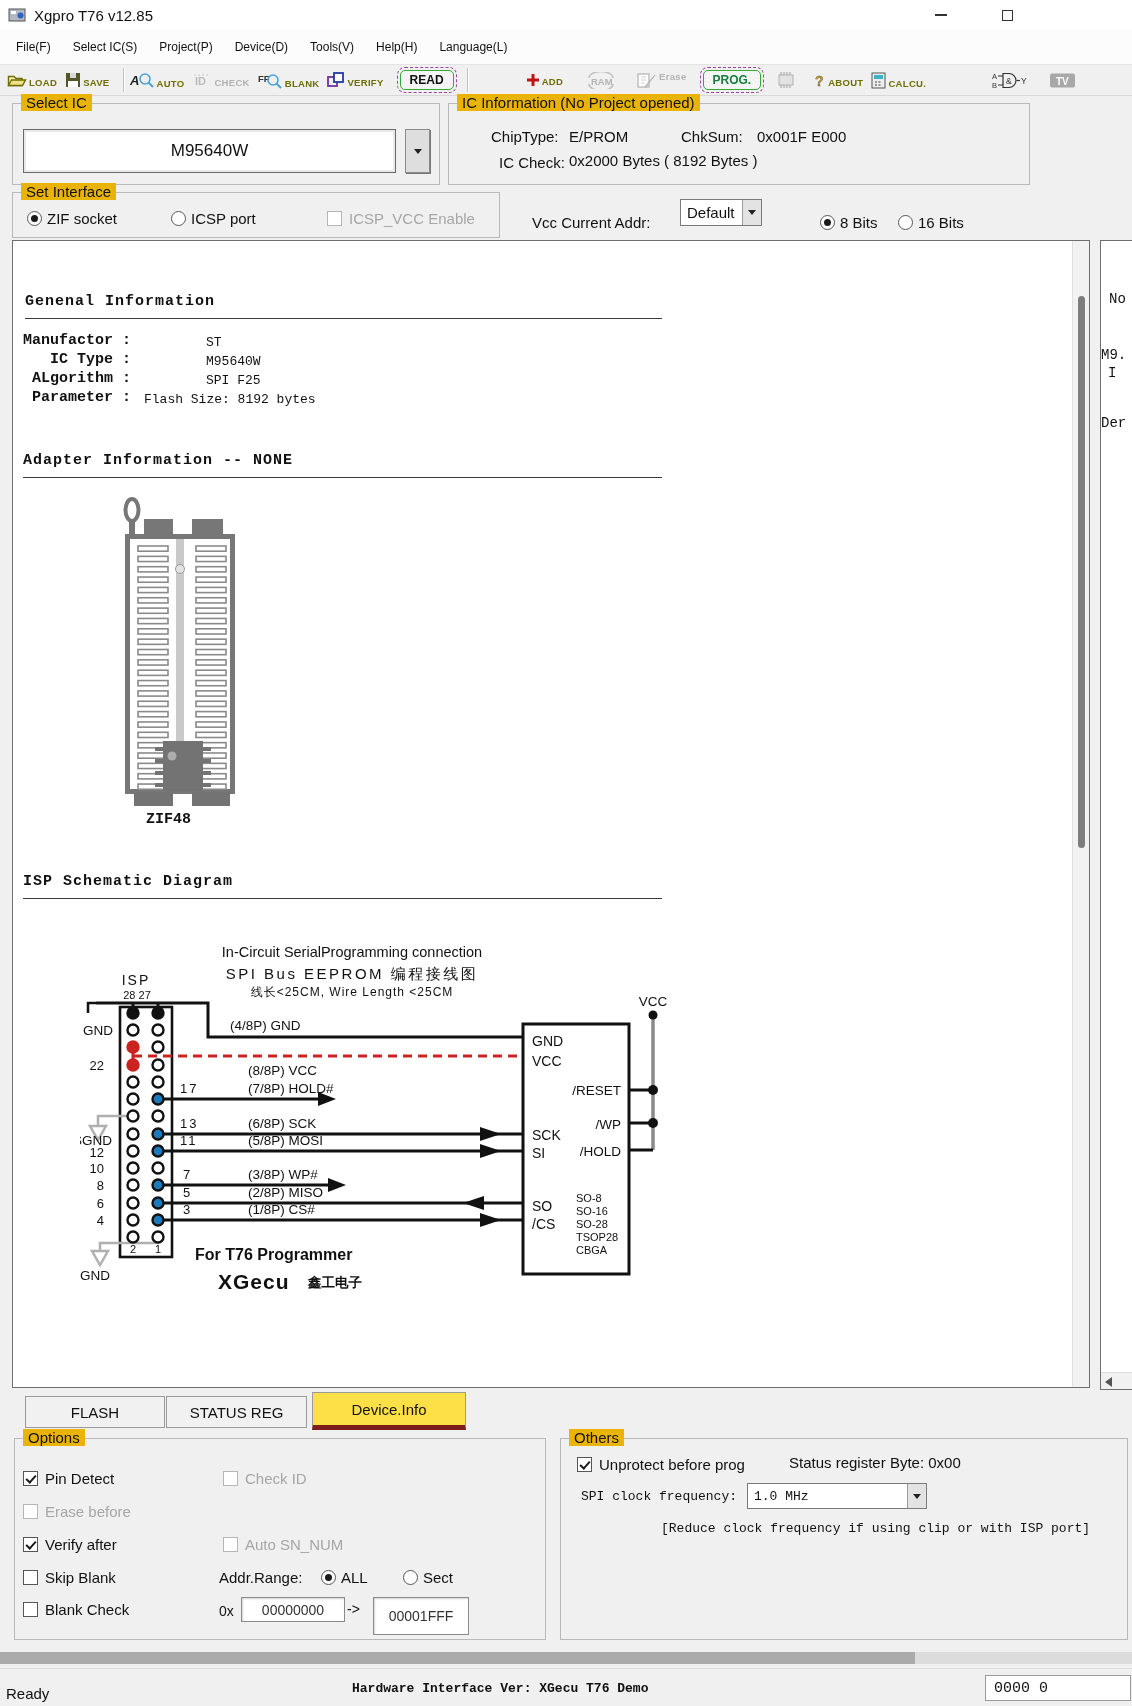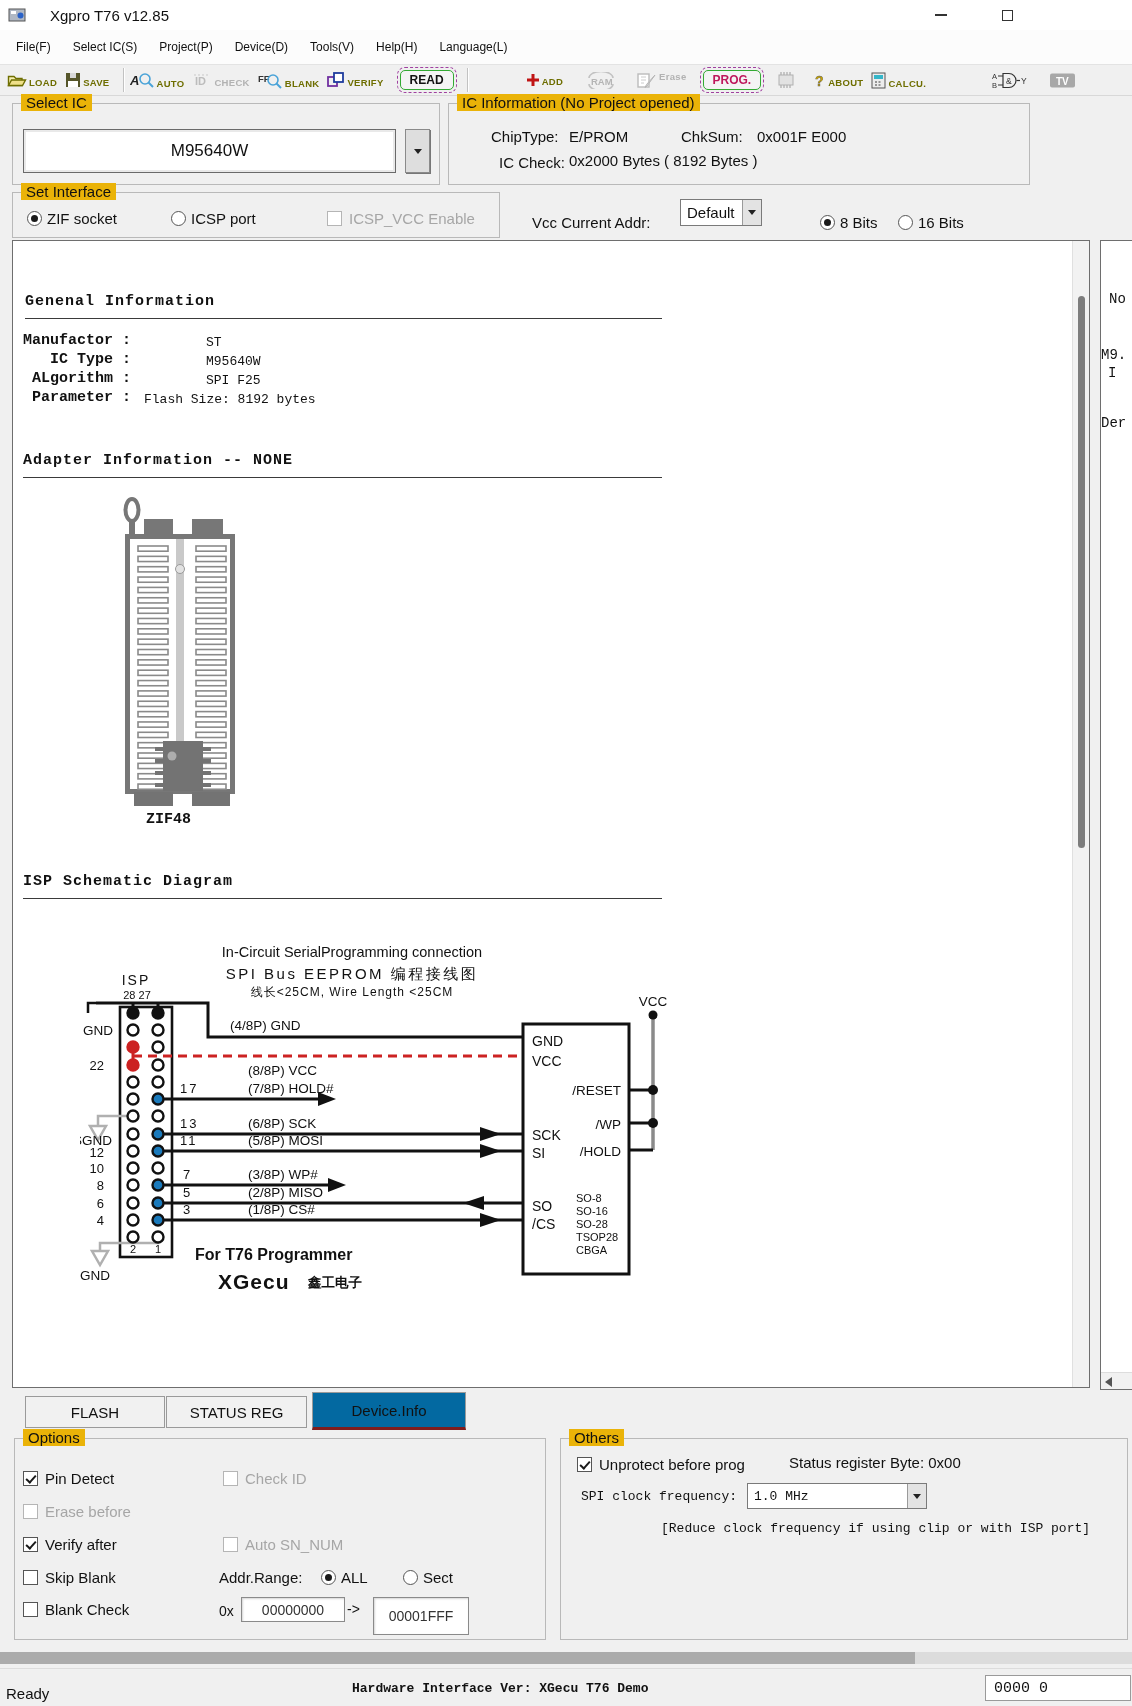--- a/index.html
+++ b/index.html
@@ -1,35 +1,35 @@
 <!DOCTYPE html>
 <html><head>
 <meta charset="utf-8">
 <style>
 *{margin:0;padding:0;box-sizing:border-box}
 html,body{width:1132px;height:1706px}
 body{position:relative;background:#f0f0f0;font-family:"Liberation Sans",sans-serif;color:#111;overflow:hidden}
 
 .titlebar{position:absolute;left:0;top:0;width:1132px;height:30px;background:#fff;display:flex;align-items:center;padding-left:8px}
-.title-text{font-size:15px;margin-left:24px}
+.title-text{font-size:15px;margin-left:8px}
 .win-btn{position:absolute;top:0;width:46px;height:30px;display:flex;align-items:center;justify-content:center}
 .btn-min{left:918px}.btn-max{left:984px}
 .min-glyph{width:12px;height:2px;background:#333}
 .max-glyph{width:11px;height:11px;border:1.5px solid #333}
 
 .menubar{position:absolute;left:0;top:30px;width:1132px;height:34px;background:#fcfcfc;display:flex;align-items:center;padding-left:5px}
 .menu-item{font-size:12px;padding:6px 11px;cursor:default}
 
 .toolbar{position:absolute;left:0;top:64px;width:1132px;height:32px;background:#f0f0f0;border-top:1px solid #e3e3e3;border-bottom:1px solid #d8d8d8;display:flex;align-items:center;padding:0 7px}
 .tool{display:inline-flex;align-items:flex-end;gap:2px;margin-right:8px}
 .tool-label{font-size:9.5px;font-weight:bold;color:#6e6e00;letter-spacing:.3px;line-height:10px}
 .tool.disabled .tool-label{color:#b2b2b2}
 .vsep{width:0;height:24px;border-left:1px solid #c2c2c2;border-right:1px solid #fff;margin:0 5px}
 .tool-btn{border:1px solid #33aa33;border-radius:5px;padding:2px 9px;outline:1px dashed #a040a0;outline-offset:2px;font-weight:bold;font-size:12px;background:#f4f4f4;margin:0 8px}
-.tool-btn.prog{color:#be185d}
+.tool-btn.prog{color:#15803d}
 
 .group{position:absolute;border:1px solid #b9b9b9;background:#f0f0f0}
 .group-label{position:absolute;top:-10px;left:8px;background:#eab308;padding:0 5px;font-size:15px;white-space:nowrap}
 
 .combo-big{position:absolute;left:10px;top:25px;width:373px;height:44px;background:#fff;border:1px solid #6a6a6a;box-shadow:inset 0 0 0 2px #e9e9e9;display:flex;align-items:center;justify-content:center;font-size:17px}
 .dd-square{position:absolute;background:#dedede;border:1px solid #8a8a8a;box-shadow:1px 1px 0 #777;display:flex;align-items:center;justify-content:center}
 .tri-down{width:0;height:0;border-left:4px solid transparent;border-right:4px solid transparent;border-top:5px solid #222}
 .lbl15{position:absolute;font-size:15px;white-space:nowrap}
 .lbl14{position:absolute;font-size:14px;white-space:nowrap}
 
@@ -47,21 +47,21 @@
 .hrule{position:absolute;border-top:1px solid #3a3a3a;height:0}
 .vscroll{position:absolute;right:0;top:0;width:17px;height:100%;background:#f2f2f2;border-left:1px solid #e0e0e0}
 .vthumb{position:absolute;left:5px;width:7px;top:55px;height:552px;background:#7d7d7d;border-radius:4px}
 
 .right-panel{position:absolute;left:1100px;top:240px;width:32px;height:1150px;background:#fff;border:1px solid #6e6e6e;border-right:none;overflow:hidden}
 .rp-line{position:absolute;font-family:"Liberation Mono",monospace;font-size:14px;white-space:nowrap}
 .rp-scroll{position:absolute;left:0;bottom:0;width:100%;height:17px;background:#f1f1f1;border-top:1px solid #ddd}
 .arrow-left{position:absolute;left:4px;top:4px;width:0;height:0;border-top:5px solid transparent;border-bottom:5px solid transparent;border-right:7px solid #555}
 
 .tab{position:absolute;font-size:15px;display:flex;align-items:center;justify-content:center;border:1px solid #9a9a9a;background:#f1f1f1}
-.tab.active{background:#0369a1;z-index:2;border-bottom:3px solid #7f1d1d}
+.tab.active{background:#fde047;z-index:2;border-bottom:5px solid #7f1d1d}
 
 .tfield{position:absolute;background:#fff;border:1px solid #8a8a8a;box-shadow:inset 1px 1px 2px #d5d5d5;display:flex;align-items:center;justify-content:center;font-size:14px;color:#333}
 .combo-sm{position:absolute;background:#fff;border:1px solid #7a7a7a;display:flex;align-items:center}
 .combo-sm .val{flex:1;padding-left:6px;font-size:15px}
 .combo-sm .val.mono13{font-family:"Liberation Mono",monospace;font-size:13px}
 .combo-sm .btn{width:19px;align-self:stretch;background:#e3e3e3;border-left:1px solid #9a9a9a;display:flex;align-items:center;justify-content:center}
 .mono13{font-family:"Liberation Mono",monospace;font-size:13px;white-space:pre}
 
 .gray-strip{position:absolute;left:0;top:1652px;width:1132px;height:12px;background:#dcdcdc}
 .gray-strip-bar{position:absolute;left:0;top:0;width:915px;height:12px;background:#ababab}

